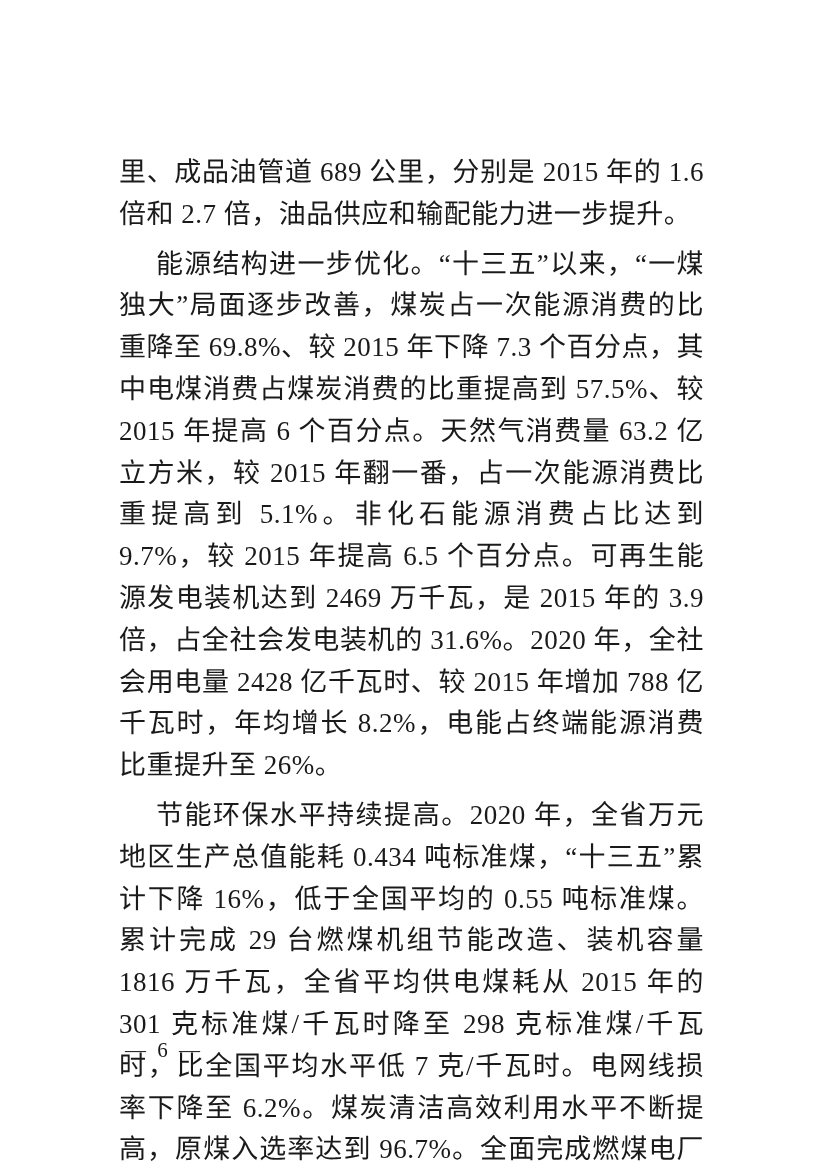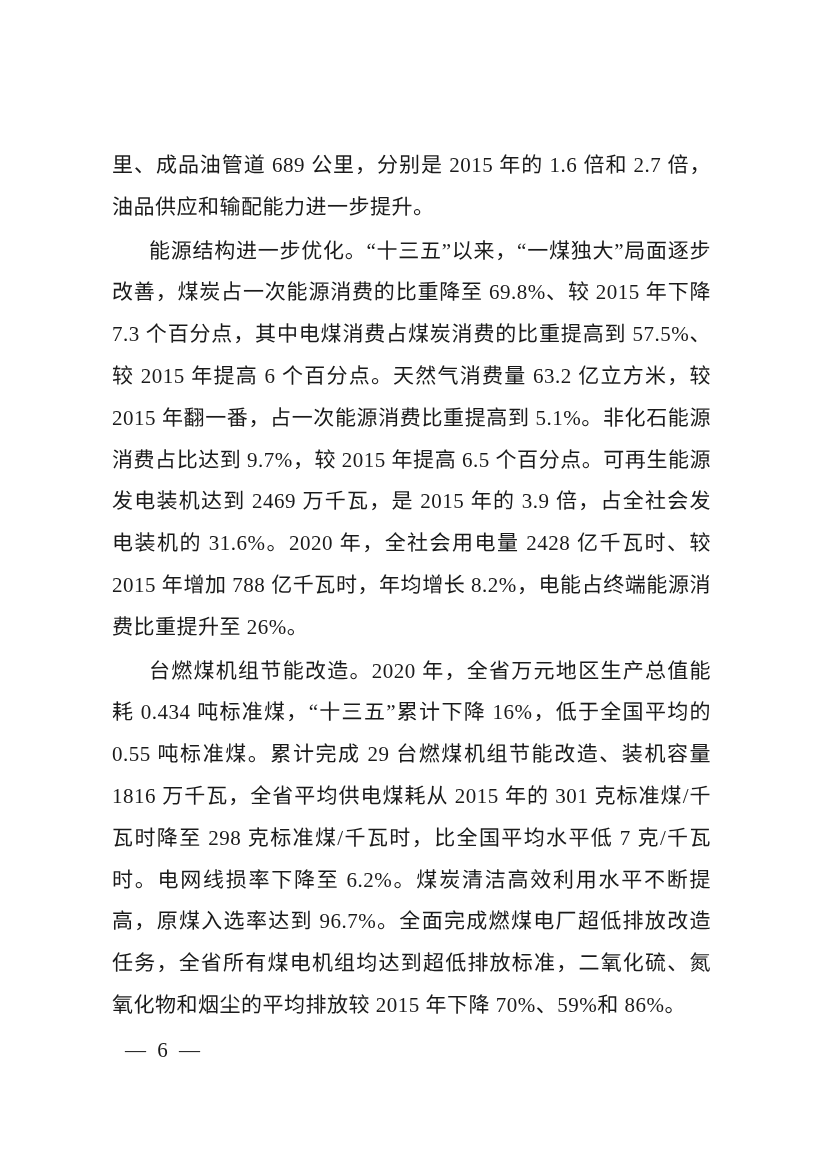--- a/index.html
+++ b/index.html
@@ -20,23 +20,23 @@
     inset: 0;
     background: #ffffff;
   }
   .text-block {
     position: absolute;
     left: 111px;
     top: 144px;
     width: 601px;
   }
   .para {
-    margin: 1px;
+    margin: 8px;
     padding: 0;
-    font-size: 21px;
+    font-size: 27px;
     line-height: 41.8px;
     text-align: justify;
     text-justify: inter-character;
     letter-spacing: 0.5px;
   }
   .para.indent {
     text-indent: 37px;
   }
   .lead {
     font-family: "Liberation Sans", "DejaVu Sans", sans-serif;
@@ -52,16 +52,16 @@
     color: #1a1a1a;
   }
 </style>
 </head>
 <body>
 
 <div class="page">
   <main class="text-block" id="paragraphs">
       <p class="para"><span>里、成品油管道 689 公里，分别是 2015 年的 1.6 倍和 2.7 倍，油品供应和输配能力进一步提升。</span></p>
       <p class="para indent"><span class="lead">能源结构进一步优化。</span><span>“十三五”以来，“一煤独大”局面逐步改善，煤炭占一次能源消费的比重降至 69.8%、较 2015 年下降 7.3 个百分点，其中电煤消费占煤炭消费的比重提高到 57.5%、较 2015 年提高 6 个百分点。天然气消费量 63.2 亿立方米，较 2015 年翻一番，占一次能源消费比重提高到 5.1%。非化石能源消费占比达到 9.7%，较 2015 年提高 6.5 个百分点。可再生能源发电装机达到 2469 万千瓦，是 2015 年的 3.9 倍，占全社会发电装机的 31.6%。2020 年，全社会用电量 2428 亿千瓦时、较 2015 年增加 788 亿千瓦时，年均增长 8.2%，电能占终端能源消费比重提升至 26%。</span></p>
-      <p class="para indent"><span class="lead">台燃煤机组节能改造。</span><span>2020 年，全省万元地区生产总值能耗 0.434 吨标准煤，“十三五”累计下降 16%，低于全国平均的 0.55 吨标准煤。累计完成 29 台燃煤机组节能改造、装机容量 1816 万千瓦，全省平均供电煤耗从 2015 年的 301 克标准煤/千瓦时降至 298 克标准煤/千瓦时，比全国平均水平低 7 克/千瓦时。电网线损率下降至 6.2%。煤炭清洁高效利用水平不断提高，原煤入选率达到 96.7%。全面完成燃煤电厂超低排放改造任务，全省所有煤电机组均达到超低排放标准，二氧化硫、氮氧化物和烟尘的平均排放较 2015 年下降 70%、59%和 86%。</span></p>
+      <p class="para indent"><span class="lead">节能环保水平持续提高。</span><span>2020 年，全省万元地区生产总值能耗 0.434 吨标准煤，“十三五”累计下降 16%，低于全国平均的 0.55 吨标准煤。累计完成 29 台燃煤机组节能改造、装机容量 1816 万千瓦，全省平均供电煤耗从 2015 年的 301 克标准煤/千瓦时降至 298 克标准煤/千瓦时，比全国平均水平低 7 克/千瓦时。电网线损率下降至 6.2%。煤炭清洁高效利用水平不断提高，原煤入选率达到 96.7%。全面完成燃煤电厂超低排放改造任务，全省所有煤电机组均达到超低排放标准，二氧化硫、氮氧化物和烟尘的平均排放较 2015 年下降 70%、59%和 86%。</span></p>
     </main>
   <footer class="page-number">— 6 —</footer>
 </div>
 
 </body></html>

